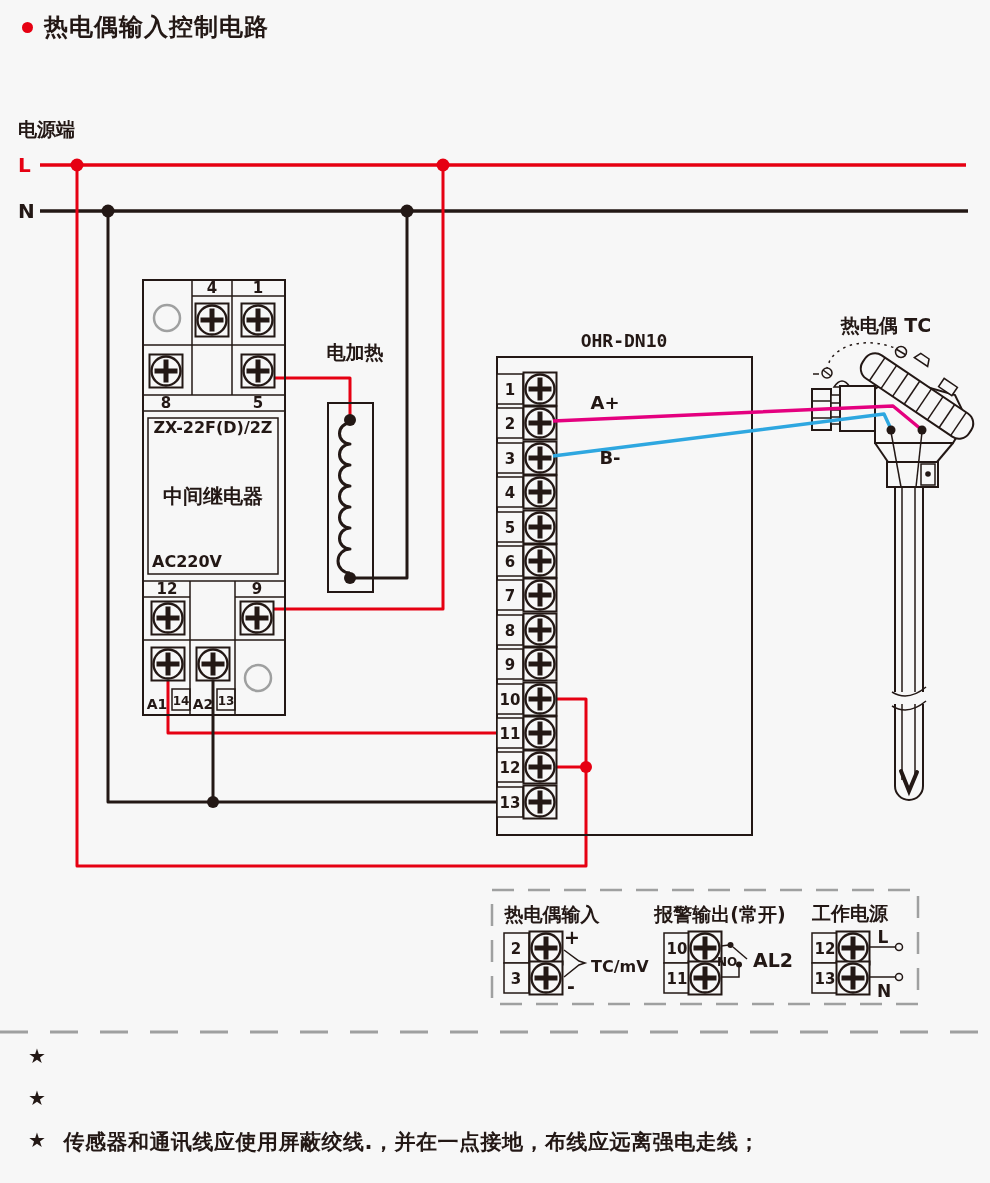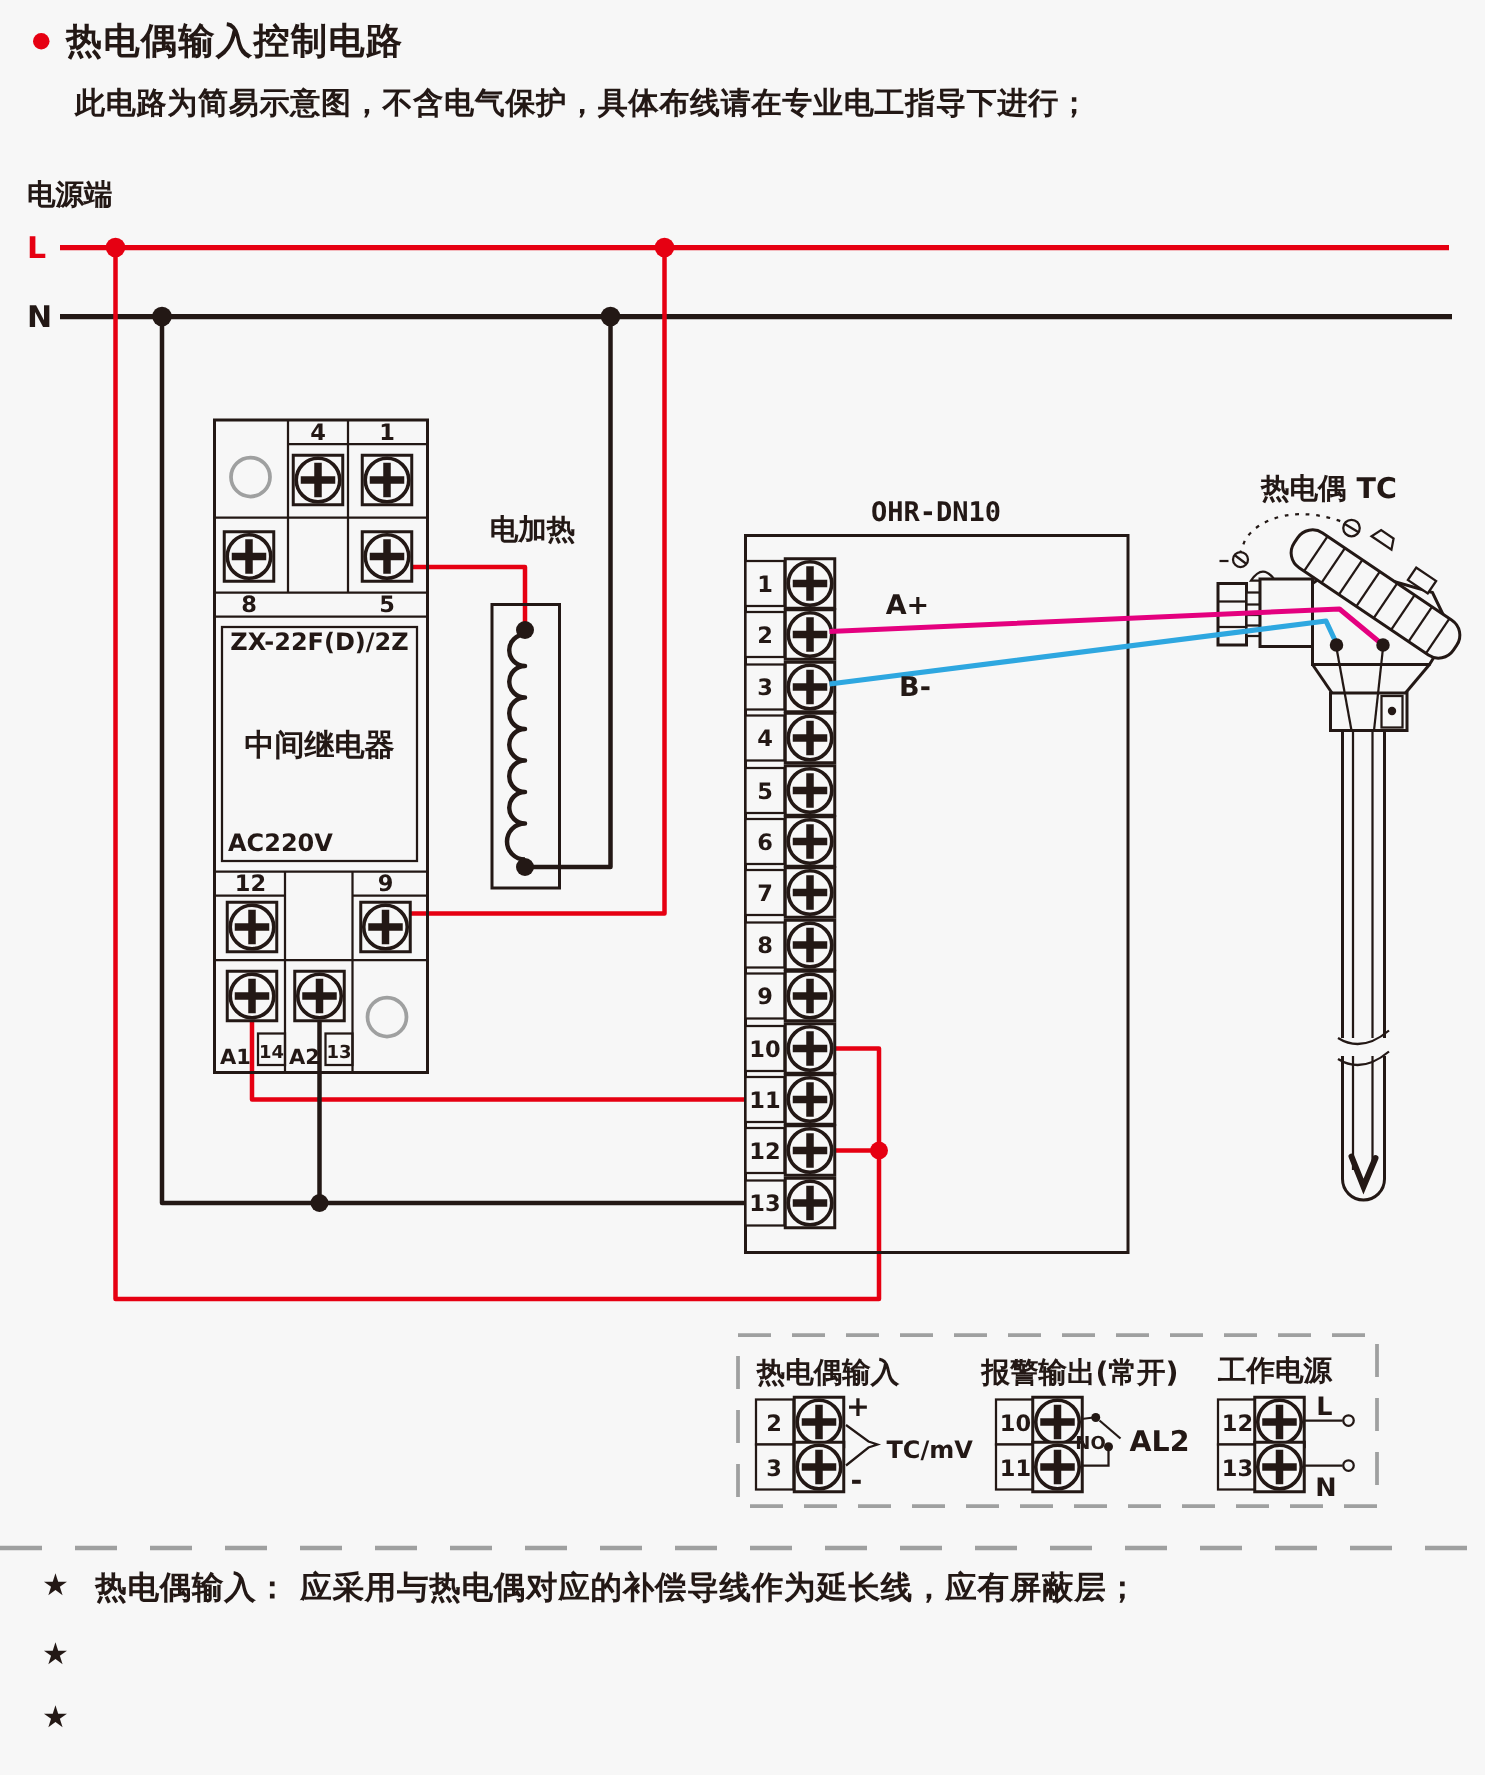--- a/index.html
+++ b/index.html
@@ -38,21 +38,20 @@
 </style>
 </head>
 <body>
 
 <div class="page">
 
   <div class="title-row">
     <span class="bullet"></span>
     <span class="page-title">热电偶输入控制电路</span>
   </div>
-  <div class="subtitle">此电路为简易示意图，不含电气保护，具体布线请在专业电工指导下进行；</div>
 
   <svg width="990" height="1183" viewBox="0 0 990 1183">
     <defs>
       <g id="screw">
         <rect class="scr-sq" x="-16.5" y="-16.5" width="33" height="33"></rect>
         <circle class="scr-c" r="14.5"></circle>
         <line class="scr-x" x1="-11.5" y1="0" x2="11.5" y2="0"></line>
         <line class="scr-x" x1="0" y1="-11.5" x2="0" y2="11.5"></line>
       </g>
     </defs>
@@ -336,23 +335,23 @@
         <text class="t-med mid" x="884" y="997" style="font-size:17px">N</text>
       </g>
     </g>
 
     <line class="grayline" x1="0" y1="1032" x2="990" y2="1032" stroke-width="3" stroke-dasharray="28,22"></line>
   </svg>
 
   <div class="notes">
     <div class="note-row">
       <span class="note-star">★</span>
-      <span>热电偶输入： 应采用与热电偶对应的补偿导线作为延长线，应有屏蔽层；</span>
     </div>
     <div class="note-row">
       <span class="note-star">★</span>
     </div>
     <div class="note-row">
       <span class="note-star">★</span>
+      <span>传感器和通讯线应使用屏蔽绞线.，并在一点接地，布线应远离强电走线；</span>
     </div>
   </div>
 
 </div>
 
 </body></html>

